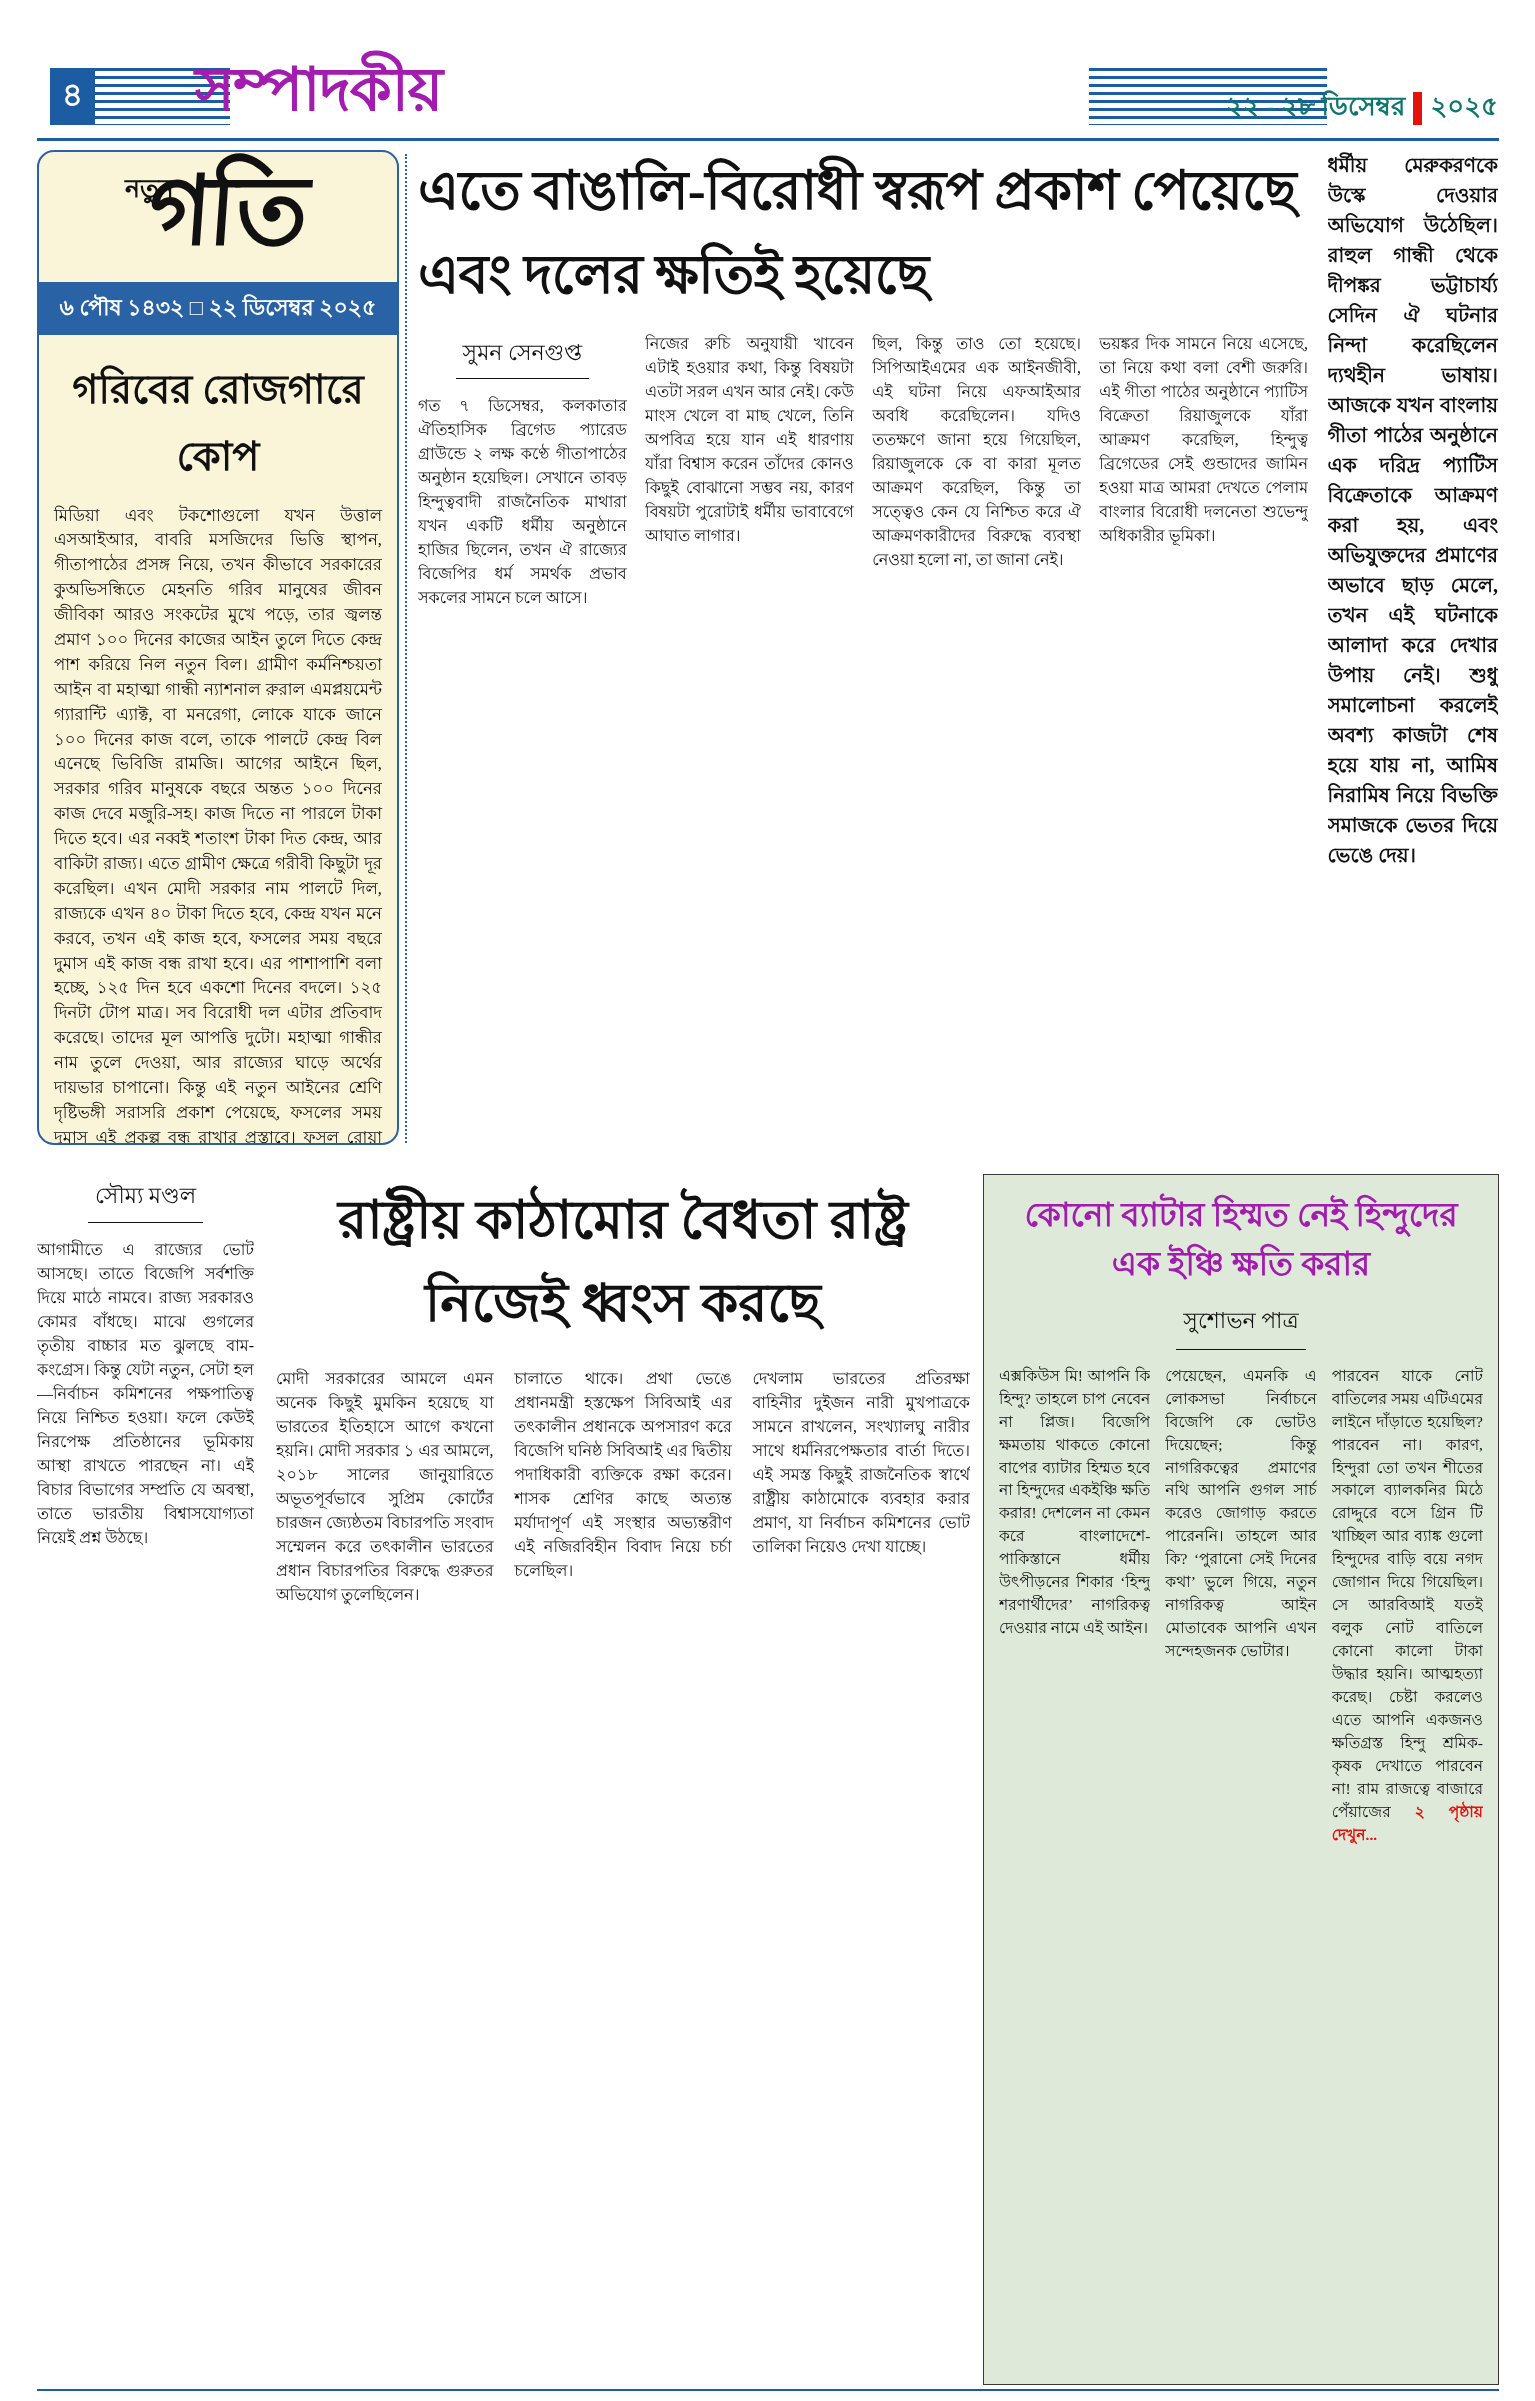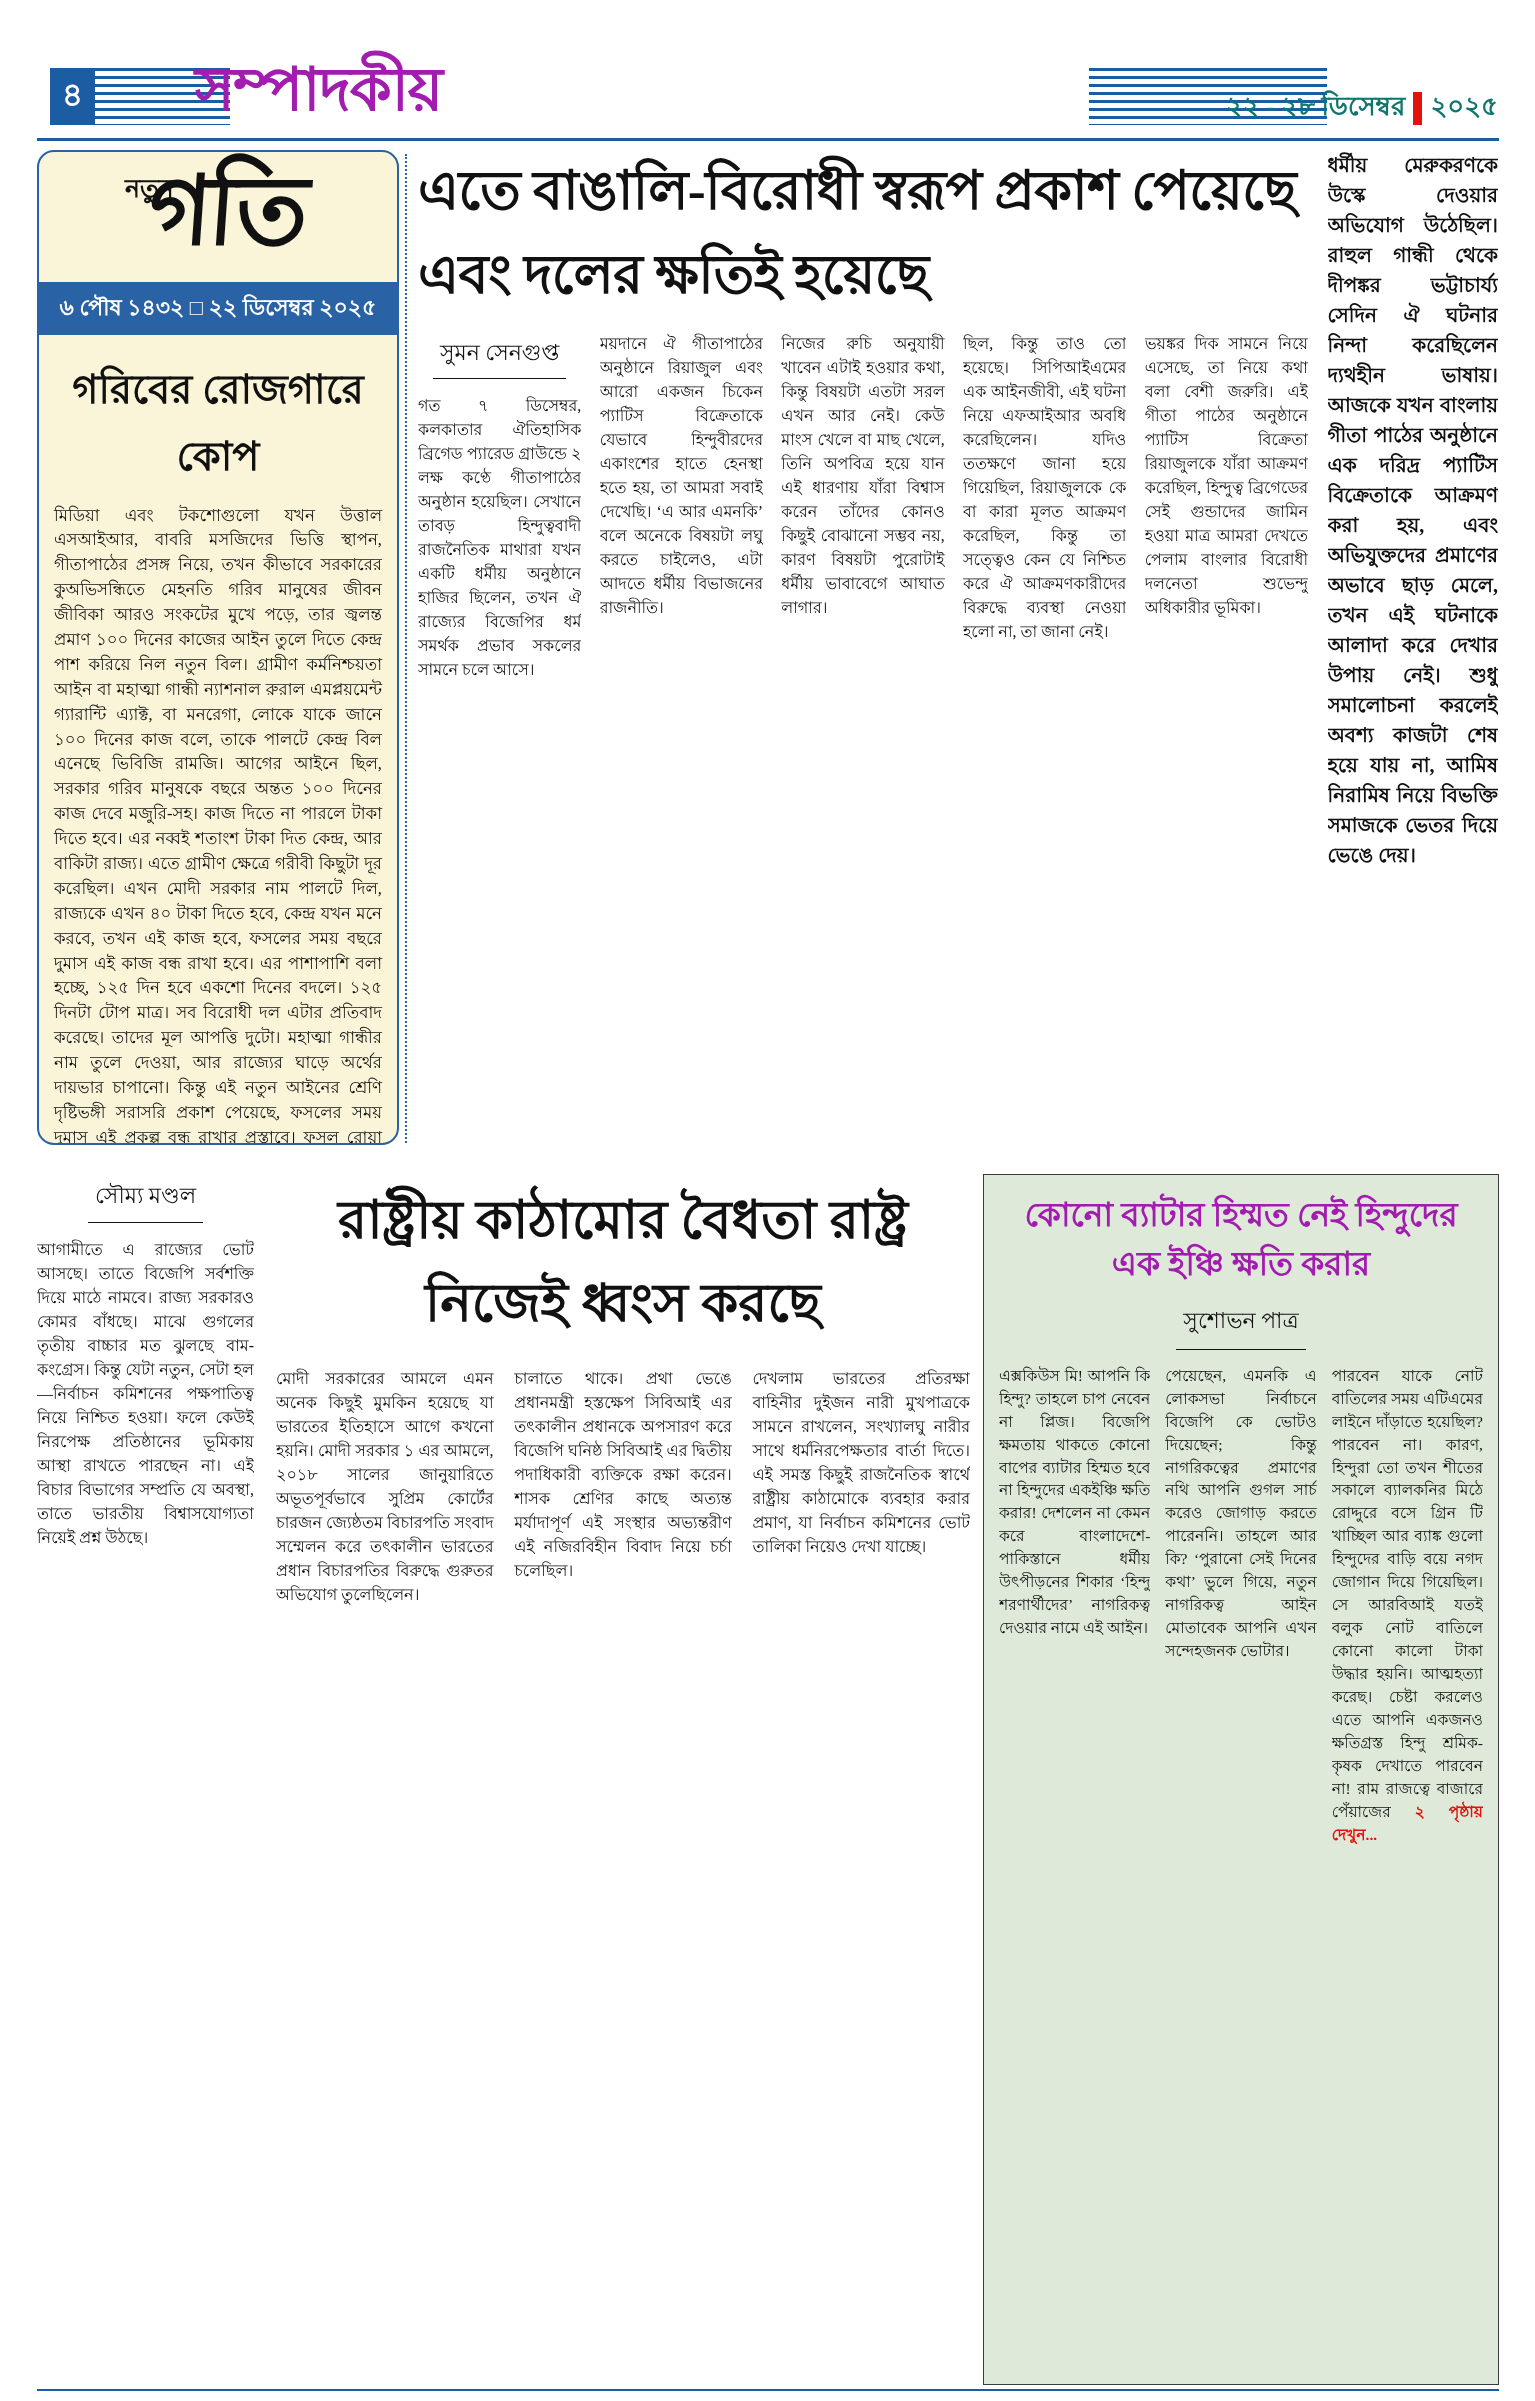--- a/index.html
+++ b/index.html
@@ -103,21 +103,20 @@
   <section class="lead">
     <div class="lead-main">
       <h1 class="lead-headline">এতে বাঙালি-বিরোধী স্বরূপ প্রকাশ পেয়েছে এবং দলের ক্ষতিই হয়েছে</h1>
       <div class="lead-cols">
         <div class="tcol">
           <div class="byline">
             <span class="byline-name">সুমন সেনগুপ্ত</span>
           </div>
           <span>গত ৭ ডিসেম্বর, কলকাতার ঐতিহাসিক ব্রিগেড প্যারেড গ্রাউন্ডে ২ লক্ষ কণ্ঠে গীতাপাঠের অনুষ্ঠান হয়েছিল। সেখানে তাবড় হিন্দুত্ববাদী রাজনৈতিক মাথারা যখন একটি ধর্মীয় অনুষ্ঠানে হাজির ছিলেন, তখন ঐ রাজ্যের বিজেপির ধর্ম সমর্থক প্রভাব সকলের সামনে চলে আসে।</span>
         </div>
-        <div class="tcol">ময়দানে ঐ গীতাপাঠের অনুষ্ঠানে রিয়াজুল এবং আরো একজন চিকেন প্যাটিস বিক্রেতাকে যেভাবে হিন্দুবীরদের একাংশের হাতে হেনস্থা হতে হয়, তা আমরা সবাই দেখেছি। ‘এ আর এমনকি’ বলে অনেকে বিষয়টা লঘু করতে চাইলেও, এটা আদতে ধর্মীয় বিভাজনের রাজনীতি।</div>
         <div class="tcol">নিজের রুচি অনুযায়ী খাবেন এটাই হওয়ার কথা, কিন্তু বিষয়টা এতটা সরল এখন আর নেই। কেউ মাংস খেলে বা মাছ খেলে, তিনি অপবিত্র হয়ে যান এই ধারণায় যাঁরা বিশ্বাস করেন তাঁদের কোনও কিছুই বোঝানো সম্ভব নয়, কারণ বিষয়টা পুরোটাই ধর্মীয় ভাবাবেগে আঘাত লাগার।</div>
         <div class="tcol">ছিল, কিন্তু তাও তো হয়েছে। সিপিআইএমের এক আইনজীবী, এই ঘটনা নিয়ে এফআইআর অবধি করেছিলেন। যদিও ততক্ষণে জানা হয়ে গিয়েছিল, রিয়াজুলকে কে বা কারা মূলত আক্রমণ করেছিল, কিন্তু তা সত্ত্বেও কেন যে নিশ্চিত করে ঐ আক্রমণকারীদের বিরুদ্ধে ব্যবস্থা নেওয়া হলো না, তা জানা নেই।</div>
         <div class="tcol">ভয়ঙ্কর দিক সামনে নিয়ে এসেছে, তা নিয়ে কথা বলা বেশী জরুরি। এই গীতা পাঠের অনুষ্ঠানে প্যাটিস বিক্রেতা রিয়াজুলকে যাঁরা আক্রমণ করেছিল, হিন্দুত্ব ব্রিগেডের সেই গুন্ডাদের জামিন হওয়া মাত্র আমরা দেখতে পেলাম বাংলার বিরোধী দলনেতা শুভেন্দু অধিকারীর ভূমিকা।</div>
       </div>
     </div>
     <div class="lead-side">ধর্মীয় মেরুকরণকে উস্কে দেওয়ার অভিযোগ উঠেছিল। রাহুল গান্ধী থেকে দীপঙ্কর ভট্টাচার্য্য সেদিন ঐ ঘটনার নিন্দা করেছিলেন দ্যথহীন ভাষায়। আজকে যখন বাংলায় গীতা পাঠের অনুষ্ঠানে এক দরিদ্র প্যাটিস বিক্রেতাকে আক্রমণ করা হয়, এবং অভিযুক্তদের প্রমাণের অভাবে ছাড় মেলে, তখন এই ঘটনাকে আলাদা করে দেখার উপায় নেই। শুধু সমালোচনা করলেই অবশ্য কাজটা শেষ হয়ে যায় না, আমিষ নিরামিষ নিয়ে বিভক্তি সমাজকে ভেতর দিয়ে ভেঙে দেয়।</div>
   </section>
 
   <section class="second">
     <div class="second-col1">

